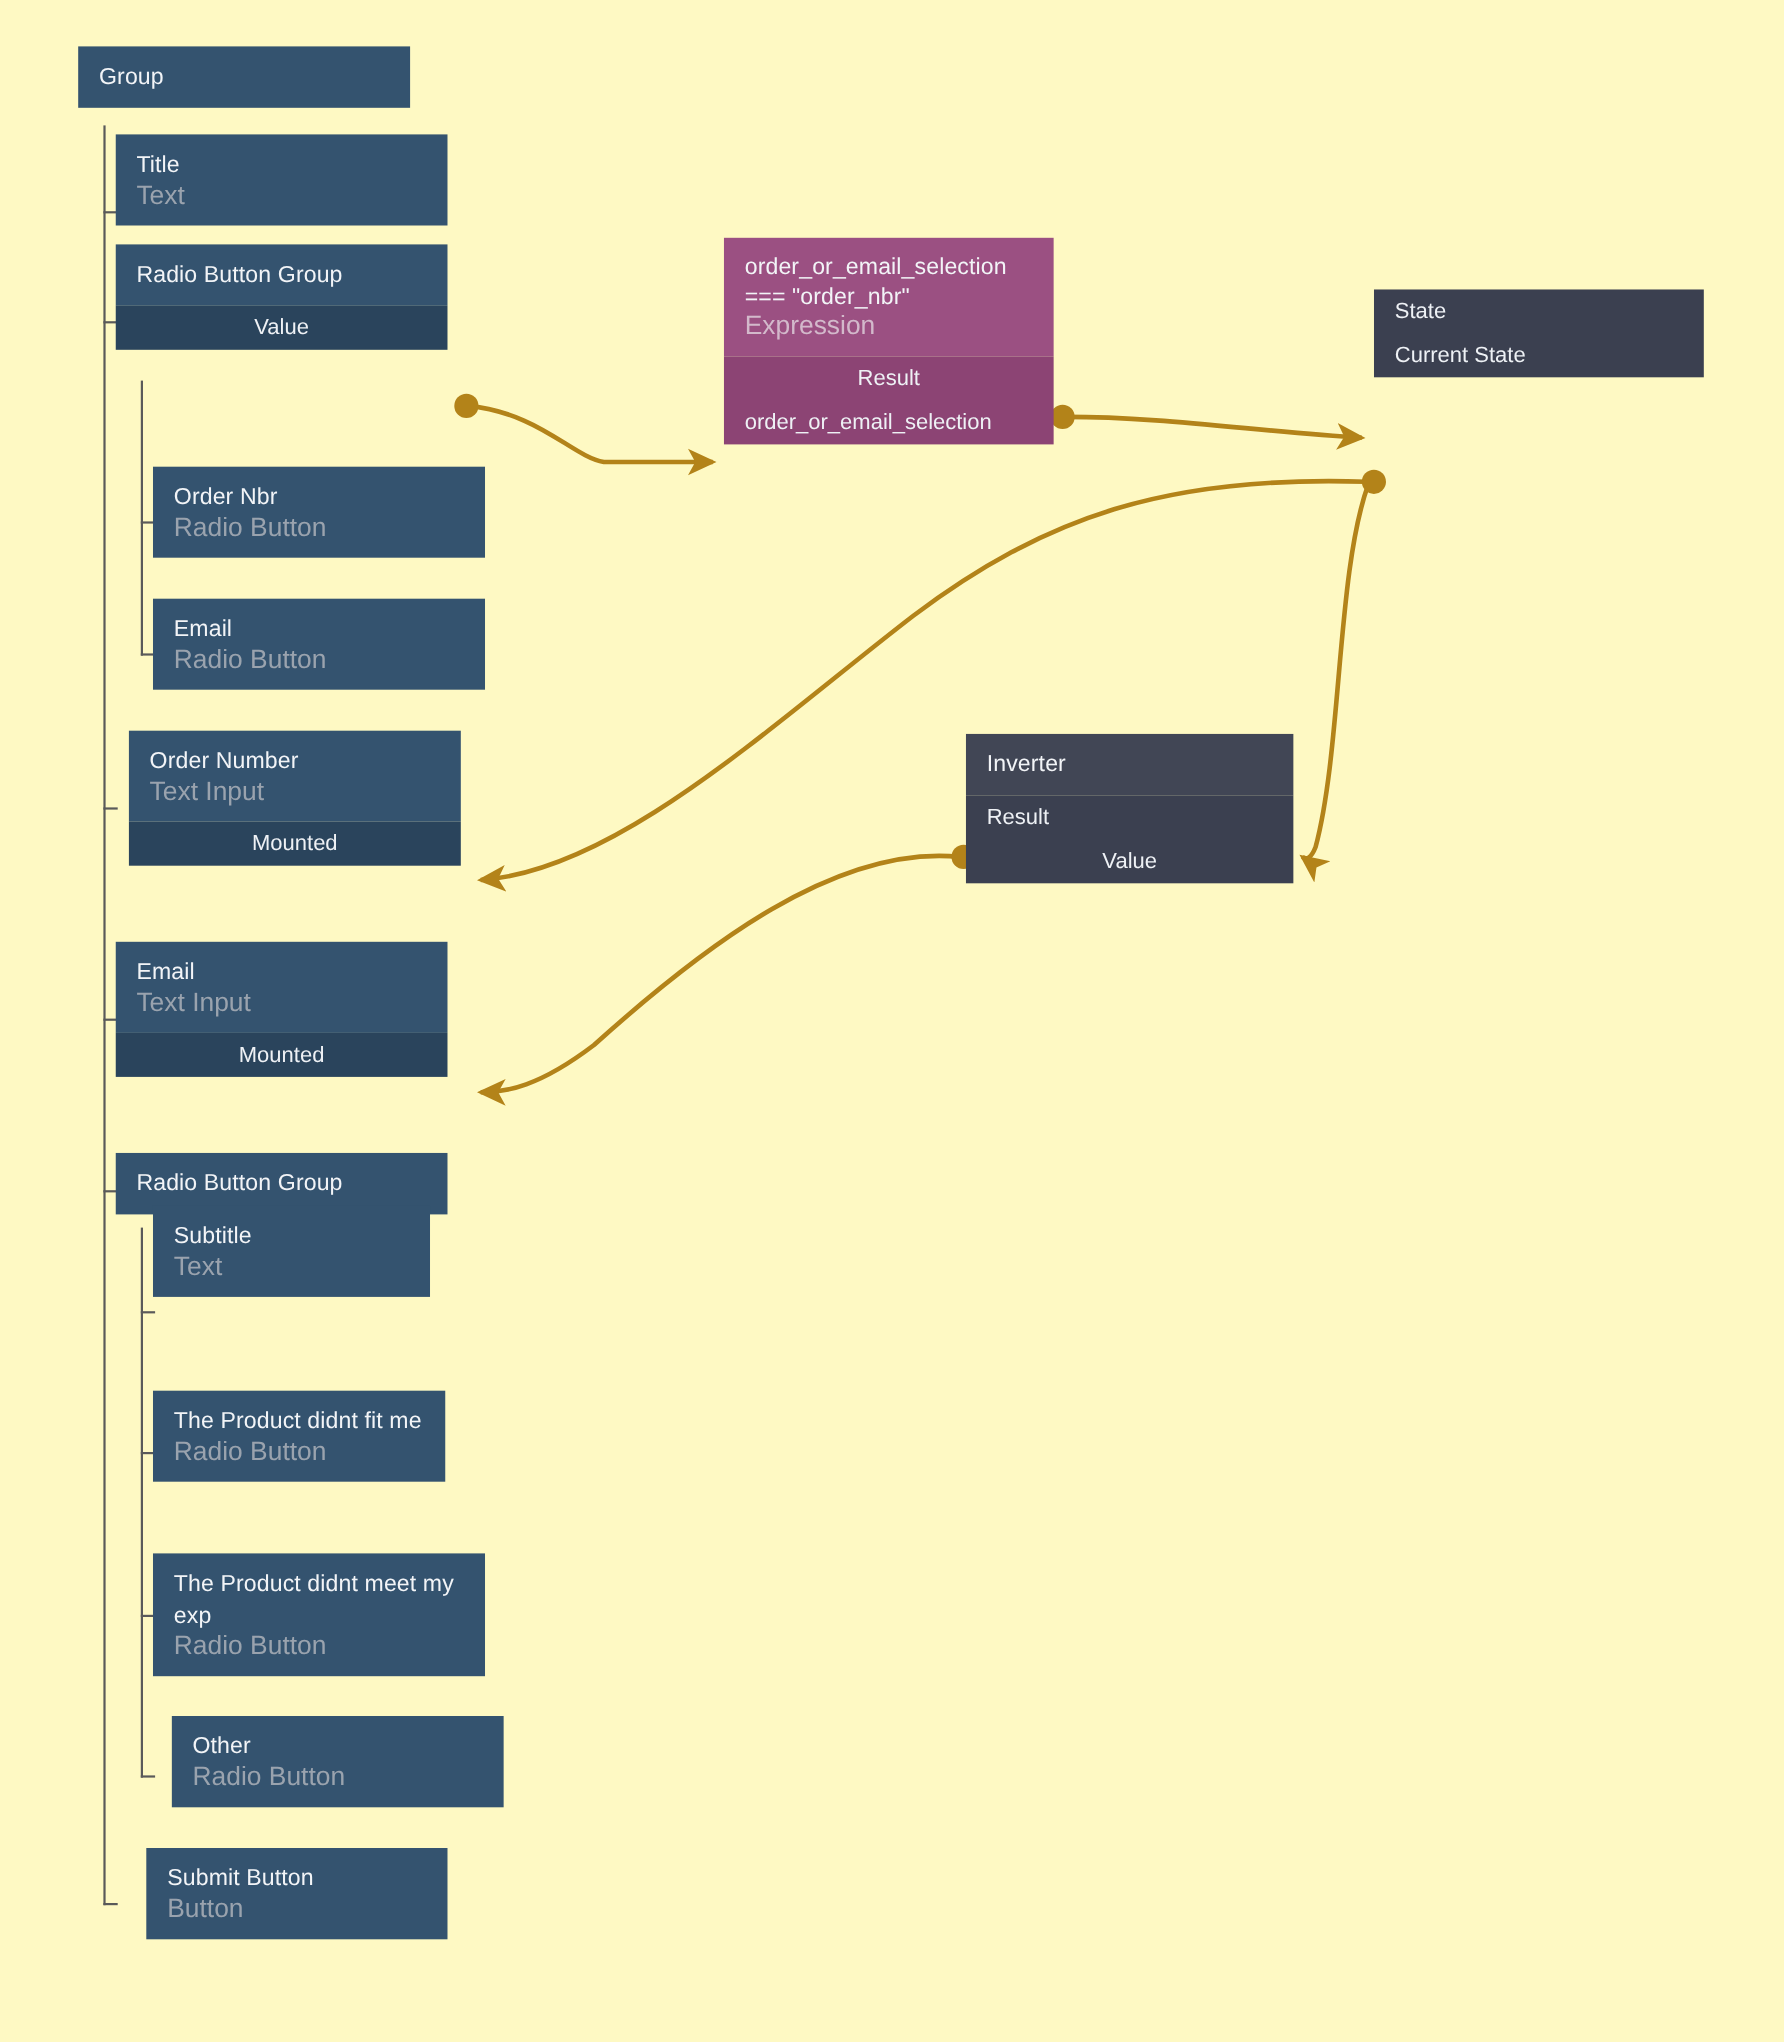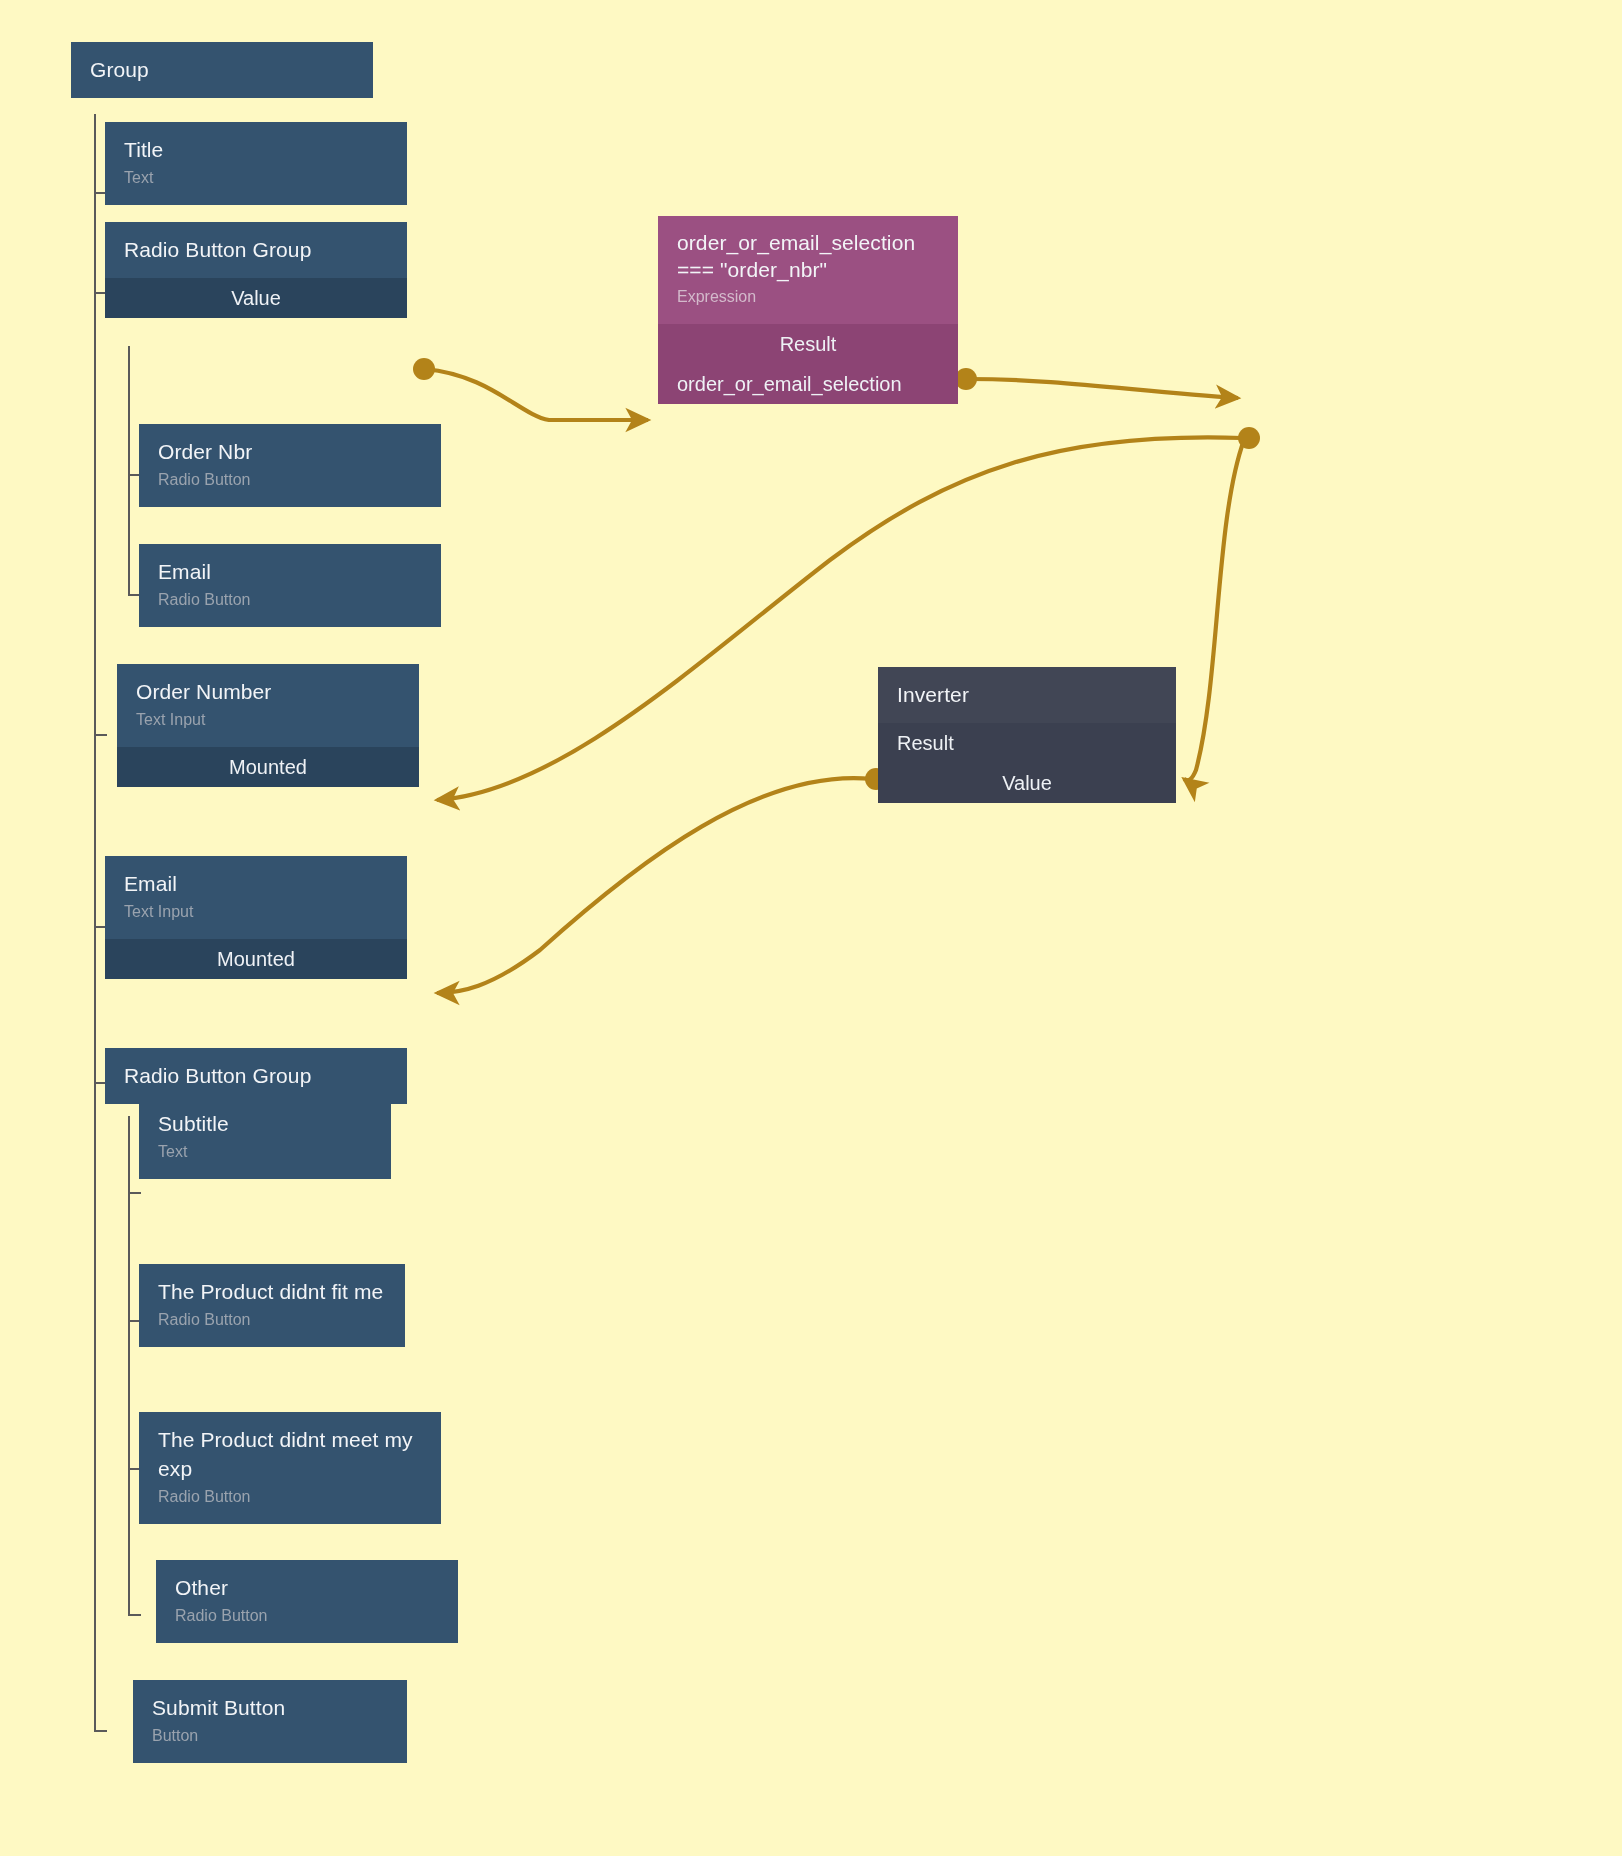--- a/index.html
+++ b/index.html
@@ -44,21 +44,21 @@
     box-sizing: border-box;
     padding: 13px 19px 14px 19px;
   }
   .node .title {
     font-size: 21px;
     color: #f2f4f7;
     line-height: 29px;
     letter-spacing: .1px;
   }
   .node .subtitle {
-    font-size: 16px;
+    font-size: 24px;
     color: #9aa3ae;
     line-height: 27px;
   }
   .node .body {
     box-sizing: border-box;
   }
   .port-row {
     position: relative;
     height: 40px;
     display: flex;
@@ -242,20 +242,30 @@
             <span class="port-label">Result</span>
             <span style="position: absolute; top: 50%; transform: translateY(-50%); width: 0px; height: 0px;"></span>
           </div>
           <div class="port-row in">
             <span class="port-label">order_or_email_selection</span>
             <span style="position: absolute; top: 50%; transform: translateY(-50%); width: 0px; height: 0px;"></span>
           </div>
         </div>
       </div>
       <div class="node logic" style="left: 1249px; top: 263px; width: 300px; height: 208px;">
+        <div class="body">
+          <div class="port-row in">
+            <span class="port-label">State</span>
+            <span style="position: absolute; top: 50%; transform: translateY(-50%); width: 0px; height: 0px;"></span>
+          </div>
+          <div class="port-row in">
+            <span class="port-label">Current State</span>
+            <span style="position: absolute; top: 50%; transform: translateY(-50%); width: 0px; height: 0px;"></span>
+          </div>
+        </div>
       </div>
       <div class="node logic" style="left: 878px; top: 667px; width: 298px; height: 148px;">
         <div class="hdr">
           <div class="title">Inverter</div>
         </div>
         <div class="body">
           <div class="port-row in">
             <span class="port-label">Result</span>
             <span style="position: absolute; top: 50%; transform: translateY(-50%); width: 0px; height: 0px;"></span>
           </div>

